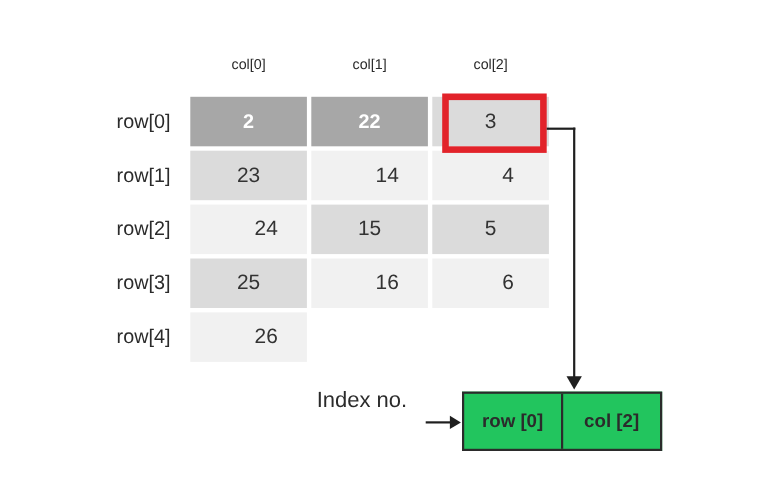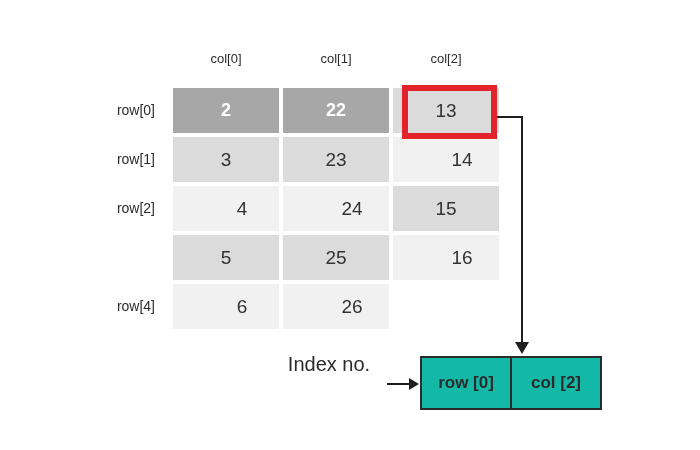--- a/index.html
+++ b/index.html
@@ -25,21 +25,21 @@
   }
 
   
   .row-label {
     position: absolute;
     left: 55px;
     width: 100px;
     height: 45px;
     line-height: 45px;
     text-align: right;
-    font-size: 14px;
+    font-size: 18px;
     color: var(--label-text);
   }
 
   
   .grid {
     position: absolute;
     left: 173px;
     top: 88px;
     display: grid;
     grid-template-columns: repeat(3, 106px);
@@ -135,21 +135,21 @@
   
   .index-box {
     position: absolute;
     left: 420px;
     top: 356px;
     width: 182px;
     height: 54px;
     border: 2px solid var(--box-border);
     box-sizing: border-box;
     display: flex;
-    background: #14b8a6;
+    background: #22c55e;
   }
   .index-cell {
     display: flex;
     align-items: center;
     justify-content: center;
     font-size: 17px;
     font-weight: bold;
     color: var(--label-text);
   }
   .index-cell.row-cell { width: 88px; border-right: 2px solid var(--box-border); }
@@ -160,27 +160,27 @@
 
 <div class="canvas">
 
   <div class="col-header" style="left:173px">col[0]</div>
   <div class="col-header" style="left:283px">col[1]</div>
   <div class="col-header" style="left:393px">col[2]</div>
 
   <div class="row-label" style="top:88px">row[0]</div>
   <div class="row-label" style="top:137px">row[1]</div>
   <div class="row-label" style="top:186px">row[2]</div>
+  <div class="row-label" style="top:235px">row[3]</div>
   <div class="row-label" style="top:284px">row[4]</div>
 
   <div class="grid">
     <div class="cell top">2</div>
     <div class="cell top">22</div>
 
-    <div class="cell dark">13</div>
     <div class="cell dark">3</div>
     <div class="cell dark">23</div>
 
     <div class="cell light">14</div>
     <div class="cell light">4</div>
     <div class="cell light">24</div>
 
     <div class="cell dark">15</div>
     <div class="cell dark">5</div>
     <div class="cell dark">25</div>

